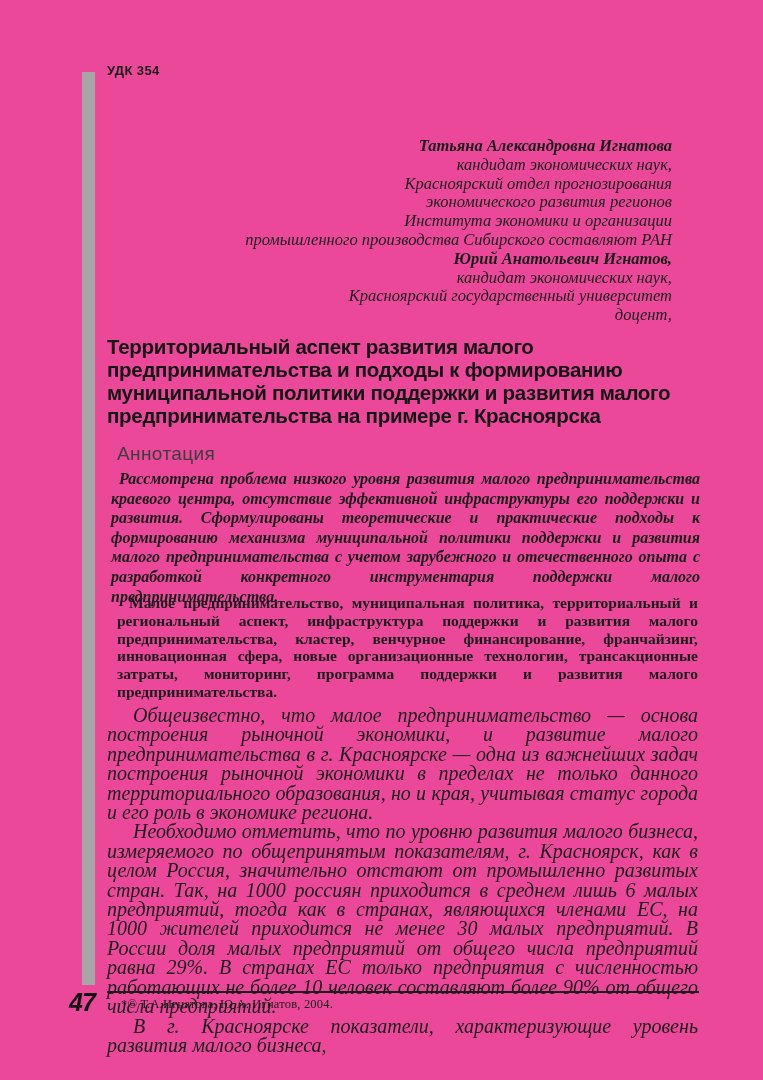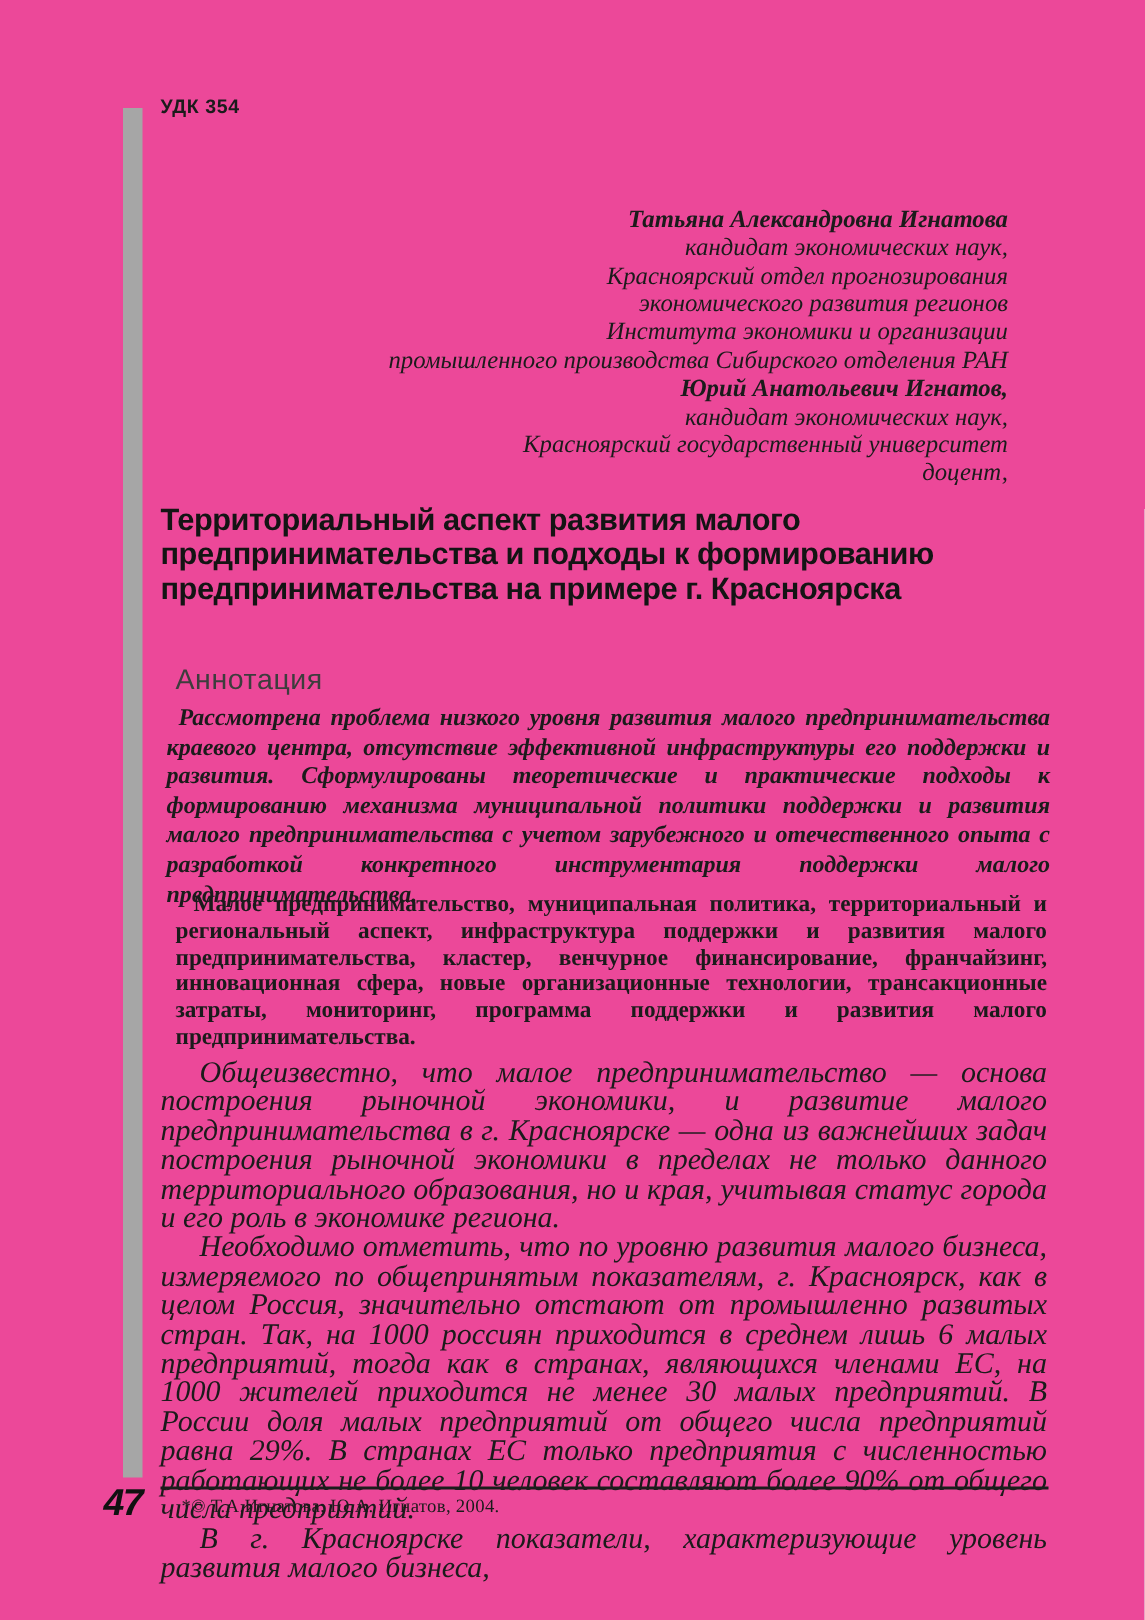--- a/index.html
+++ b/index.html
@@ -124,30 +124,31 @@
   <div class="side-bar"></div>
 
   <div class="udk">УДК 354</div>
 
   <div class="authors">
     <div class="author-name">Татьяна Александровна Игнатова</div>
     <div>кандидат экономических наук,</div>
     <div>Красноярский отдел прогнозирования</div>
     <div>экономического развития регионов</div>
     <div>Института экономики и организации</div>
-    <div>промышленного производства Сибирского отделения РАН</div>
+    <div>промышленного производства Сибирского составляют РАН</div>
     <div class="author-name">Юрий Анатольевич Игнатов,</div>
     <div>кандидат экономических наук,</div>
     <div>Красноярский государственный университет</div>
     <div>доцент,</div>
   </div>
 
   <h1 class="title-block">
     <div>Территориальный аспект развития малого</div>
     <div>предпринимательства и подходы к формированию</div>
+    <div>муниципальной политики поддержки и развития малого</div>
     <div>предпринимательства на примере г. Красноярска</div>
   </h1>
 
   <div class="section-heading annotation-heading">Аннотация</div>
   <div class="annotation-text">Рассмотрена проблема низкого уровня  развития малого предпринимательства краевого центра, отсутствие эффективной инфраструктуры его  поддержки и развития. Сформулированы теоретические и практические подходы к формированию механизма муниципальной политики поддержки и развития малого предпринимательства с учетом зарубежного и отечественного опыта с разработкой  конкретного инструментария поддержки малого предпринимательства.</div>
 
   <div class="keywords-text">Малое предпринимательство, муниципальная политика,  территориальный и региональный аспект,  инфраструктура поддержки и развития малого предпринимательства, кластер, венчурное финансирование, франчайзинг, инновационная сфера, новые организационные технологии, трансакционные затраты, мониторинг, программа  поддержки и развития малого предпринимательства.</div>
 
   <div class="body-text">
     <p>Общеизвестно, что малое предпринимательство — основа построения рыночной экономики, и развитие малого предпринимательства в г. Красноярске — одна из важнейших задач построения рыночной экономики в пределах не только данного территориального образования, но и края, учитывая статус города и его роль в экономике региона.</p>

